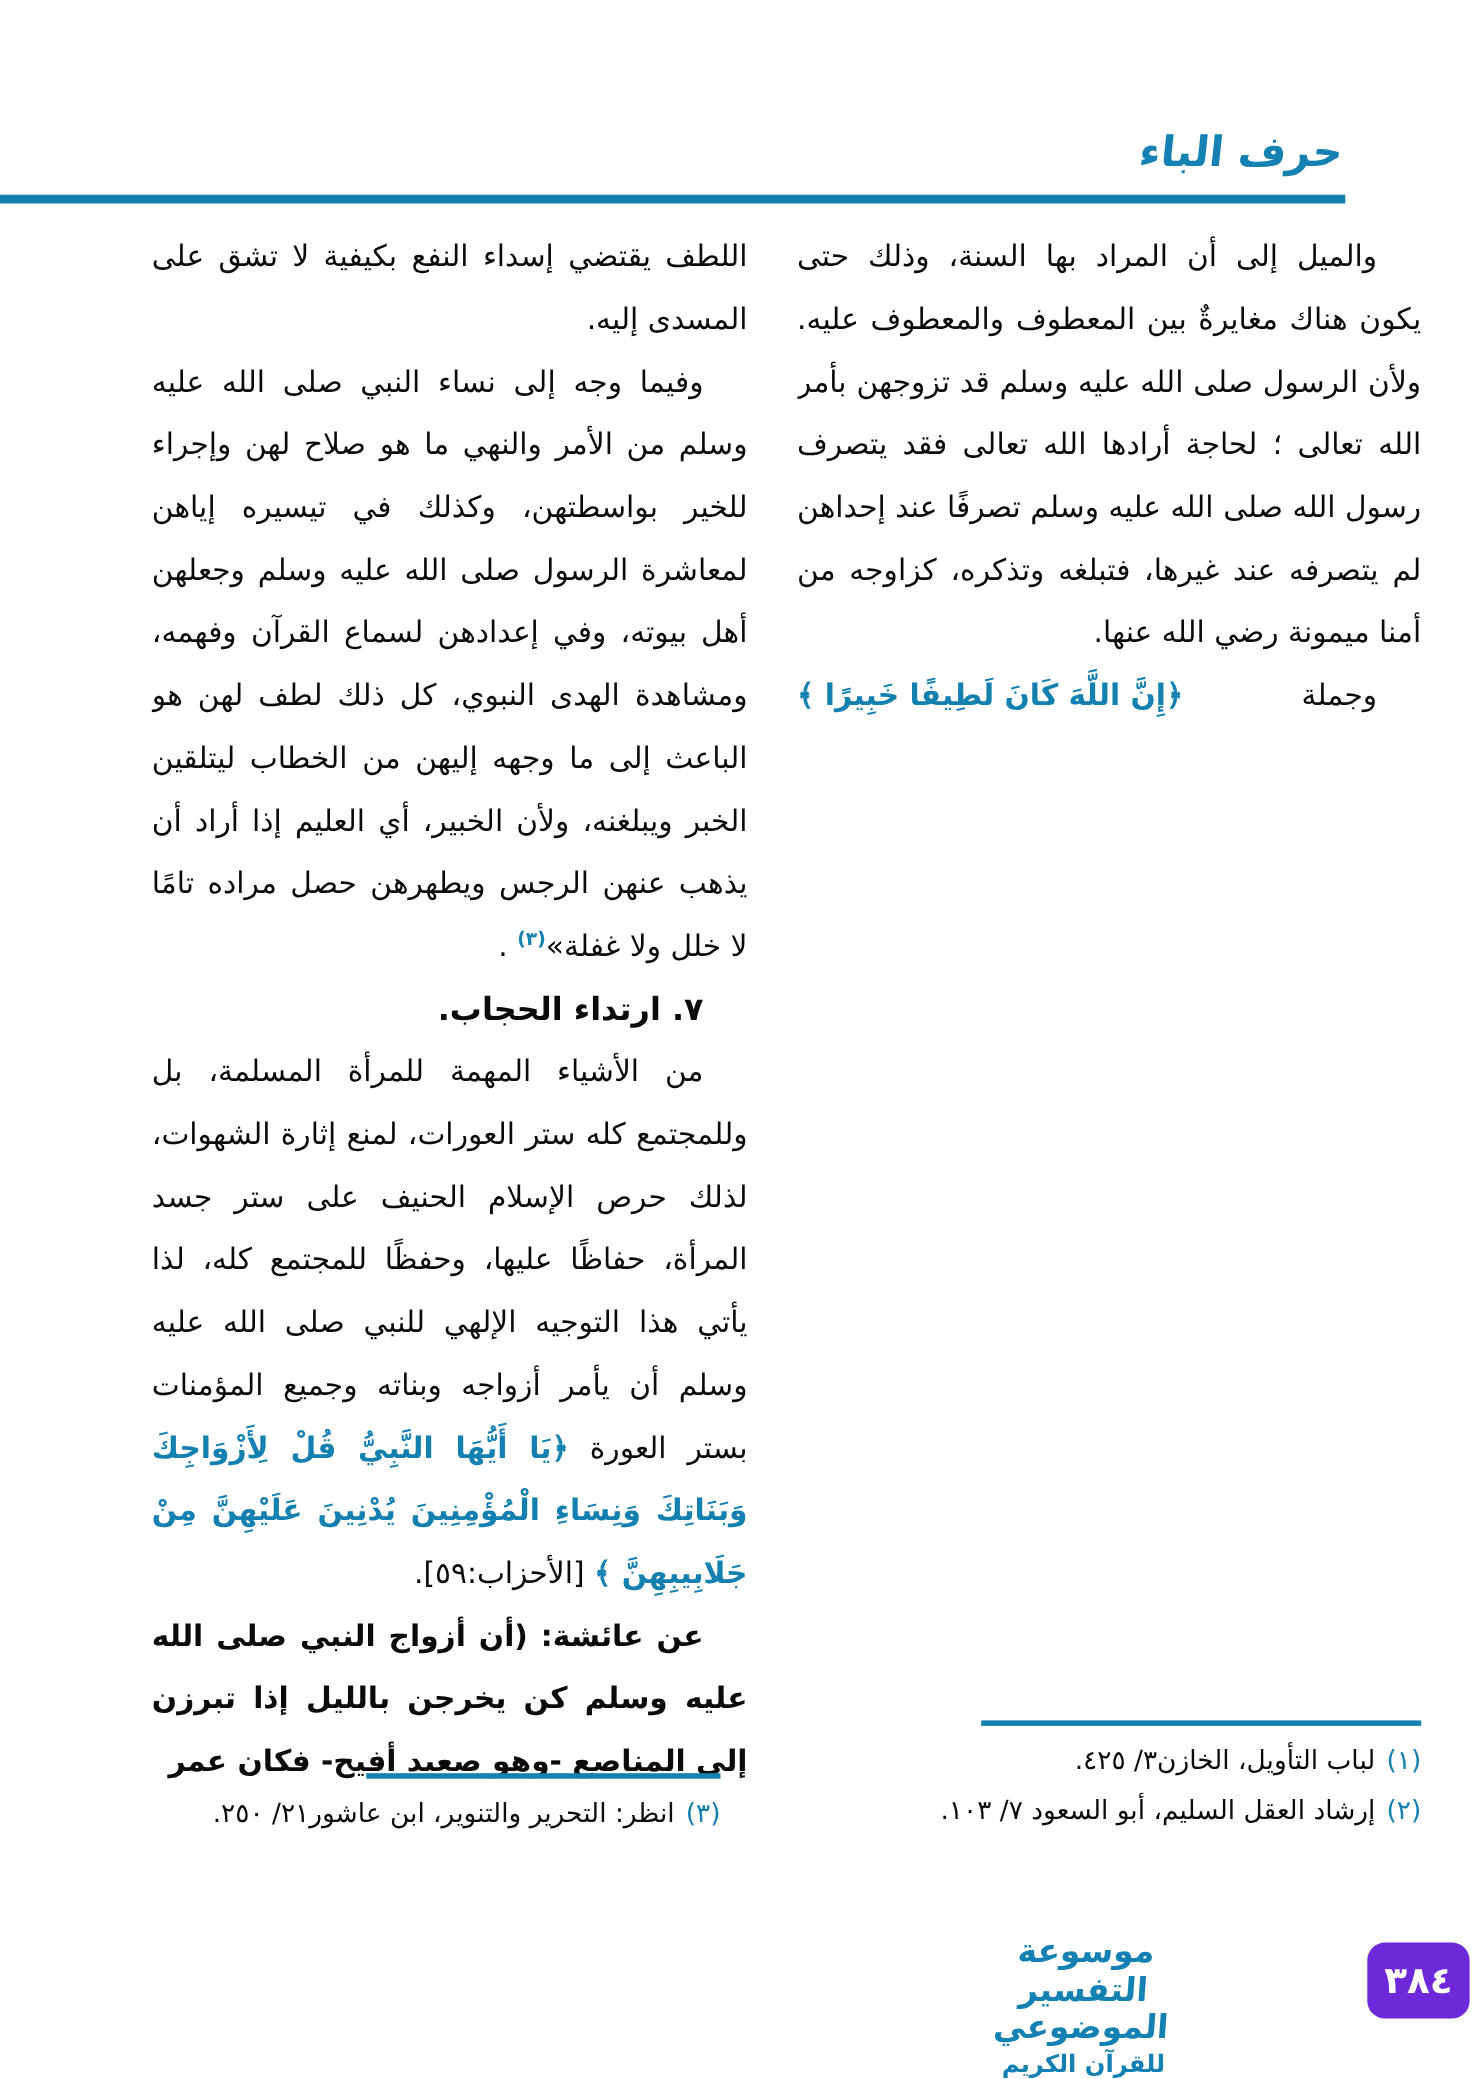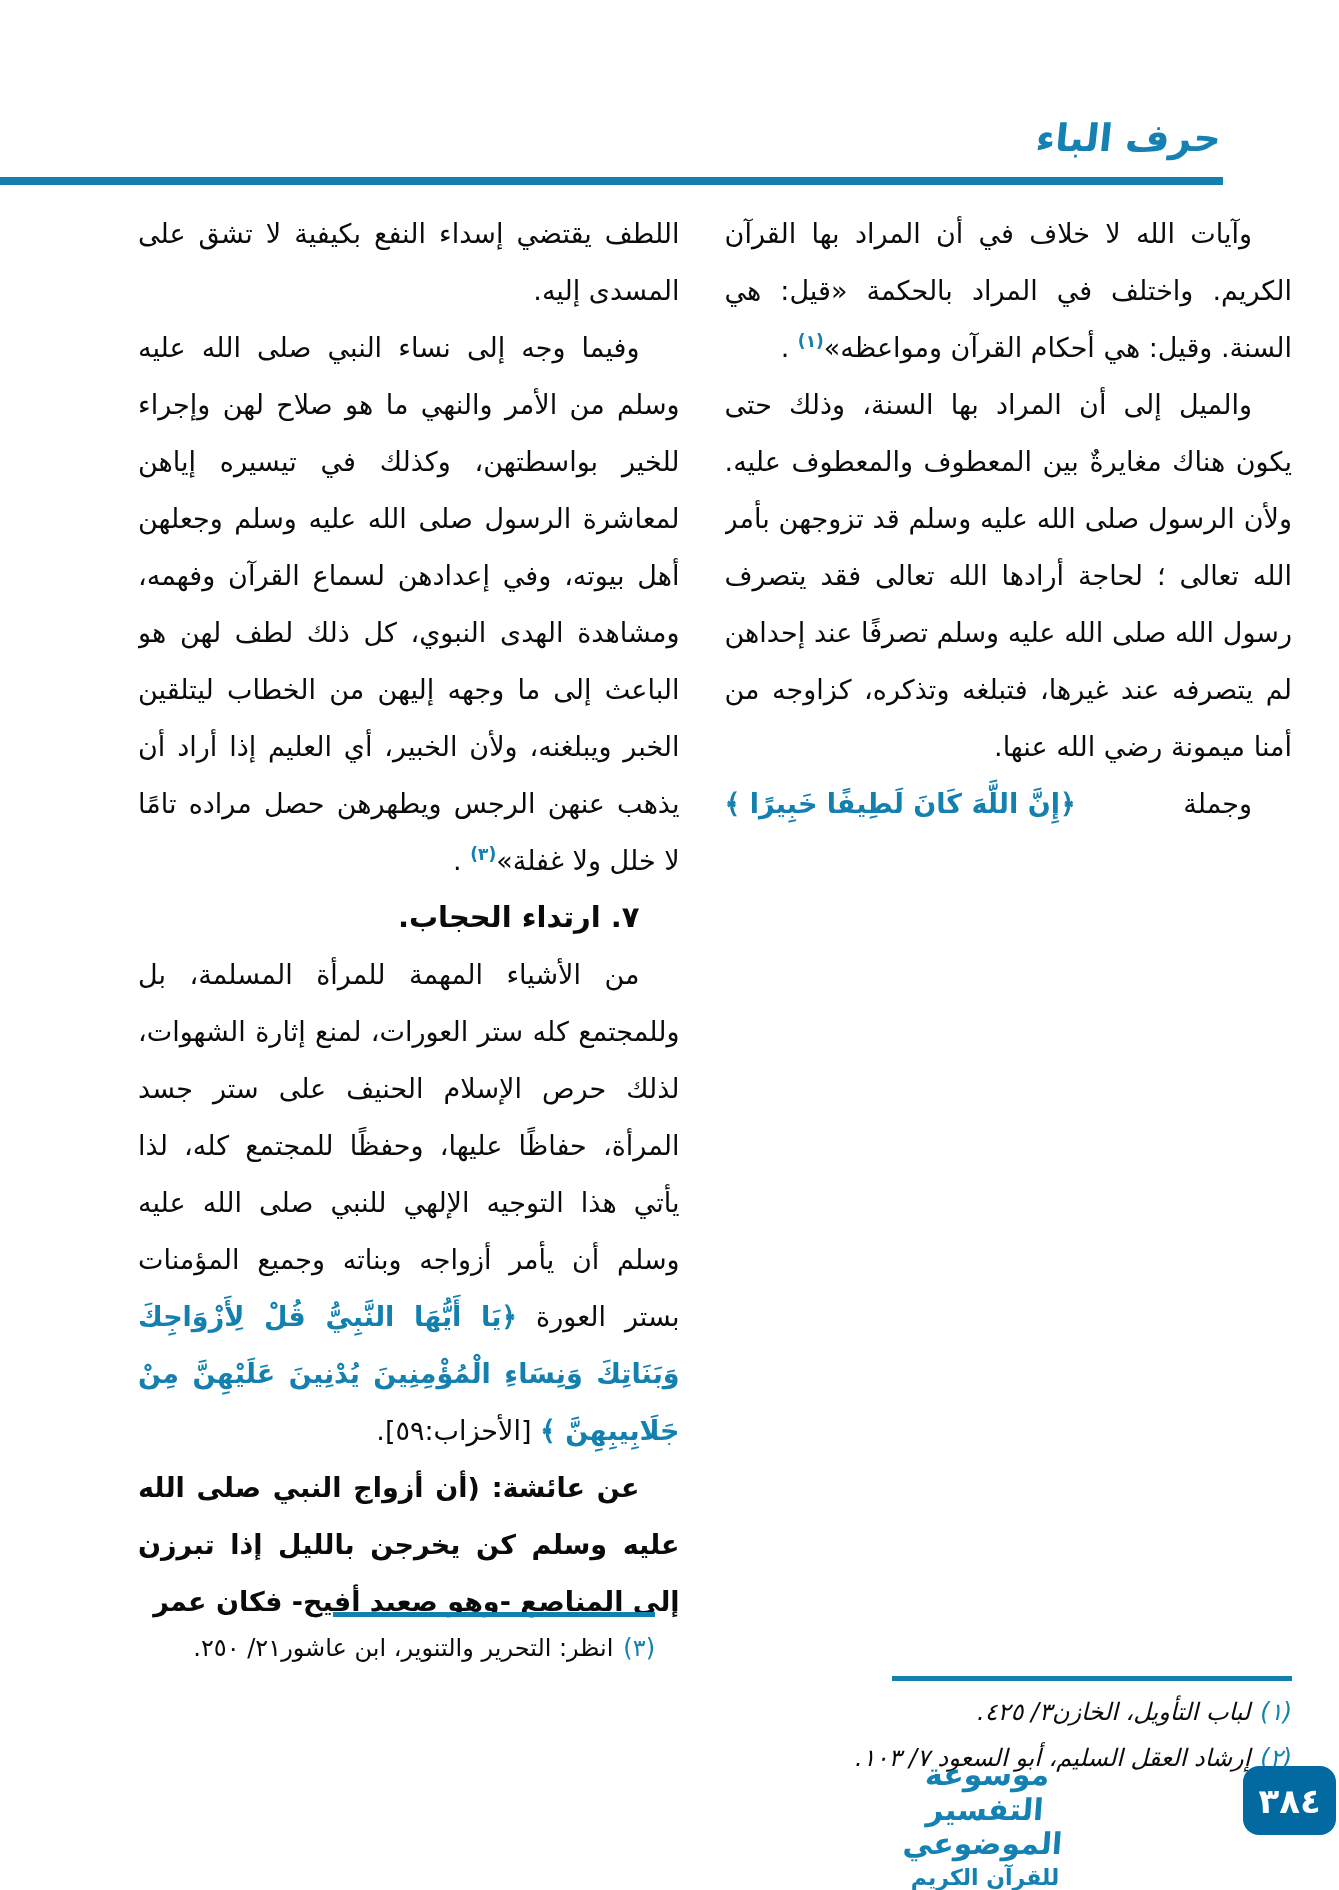--- a/index.html
+++ b/index.html
@@ -46,58 +46,57 @@
     display:flex;justify-content:space-between;align-items:baseline;
     padding-right:40px;
   }
   .section-heading{
     font-weight:bold;font-size:29px;
     padding-right:40px;margin:0;
   }
   .hadith{font-weight:bold;}
   
   .footnotes{position:absolute;font-size:24px;line-height:46px;}
-  .footnotes-right{top:1676px;right:47px;width:592px;font-style:italic;}
+  .footnotes-right{top:1564px;right:47px;width:592px;}
   .footnotes-left{top:1612px;right:684px;width:565px;}
   .fn-sep{height:5px;background:#1480b0;margin-bottom:8px;}
   .fn-sep-right{width:400px;}
   .fn-sep-left{width:322px;}
   .fn-line{white-space:nowrap;}
   .fn-marker{color:#1480b0;margin-left:10px;}
   
   .footer-logo{
     position:absolute;top:1758px;left:865px;width:240px;
     text-align:center;color:#1581b2;line-height:1.15;
   }
   .footer-logo .logo-main{
     font-size:30px;font-weight:bold;letter-spacing:-1px;
     transform:skewX(-4deg);
   }
   .footer-logo .logo-sub{
     font-size:22px;font-weight:bold;margin-top:3px;
   }
   .page-badge{
     position:absolute;top:1766px;right:3px;width:93px;height:69px;
-    background:#0369a1;border-radius:16px;
+    background:#6d28d9;border-radius:16px;
     display:flex;align-items:center;justify-content:center;
     color:#ffffff;font-size:34px;font-weight:bold;
   }
 </style>
 </head>
 <body>
 
 <div class="page">
 
   <div class="chapter-title">حرف الباء</div>
   <div class="header-rule"></div>
 
   <div class="columns">
 
     <div class="col col-right">
-      <p class="indent"><span>وآيات الله لا خلاف في أن المراد بها القرآن الكريم. واختلف في المراد بالحكمة «قيل: هي السنة. وقيل: هي أحكام القرآن ومواعظه»</span><span class="fn-ref">(١)</span><span> .</span></p>
       <p class="indent">والميل إلى أن المراد بها السنة، وذلك حتى يكون هناك مغايرةٌ بين المعطوف والمعطوف عليه. ولأن الرسول صلى الله عليه وسلم قد تزوجهن بأمر الله تعالى ؛ لحاجة أرادها الله تعالى فقد يتصرف رسول الله صلى الله عليه وسلم تصرفًا عند إحداهن لم يتصرفه عند غيرها، فتبلغه وتذكره، كزاوجه من أمنا ميمونة رضي الله عنها.</p>
       <div class="line-split">
         <span>وجملة</span>
         <span class="quran">﴿إِنَّ اللَّهَ كَانَ لَطِيفًا خَبِيرًا ﴾</span>
       </div>
     </div>
 
     <div class="col col-left">
       <p>اللطف يقتضي إسداء النفع بكيفية لا تشق على المسدى إليه.</p>
       <p class="indent"><span>وفيما وجه إلى نساء النبي صلى الله عليه وسلم من الأمر والنهي ما هو صلاح لهن وإجراء للخير بواسطتهن، وكذلك في تيسيره إياهن لمعاشرة الرسول صلى الله عليه وسلم وجعلهن أهل بيوته، وفي إعدادهن لسماع القرآن وفهمه، ومشاهدة الهدى النبوي، كل ذلك لطف لهن هو الباعث إلى ما وجهه إليهن من الخطاب ليتلقين الخبر ويبلغنه، ولأن الخبير، أي العليم إذا أراد أن يذهب عنهن الرجس ويطهرهن حصل مراده تامًا لا خلل ولا غفلة»</span><span class="fn-ref">(٣)</span><span> .</span></p>

